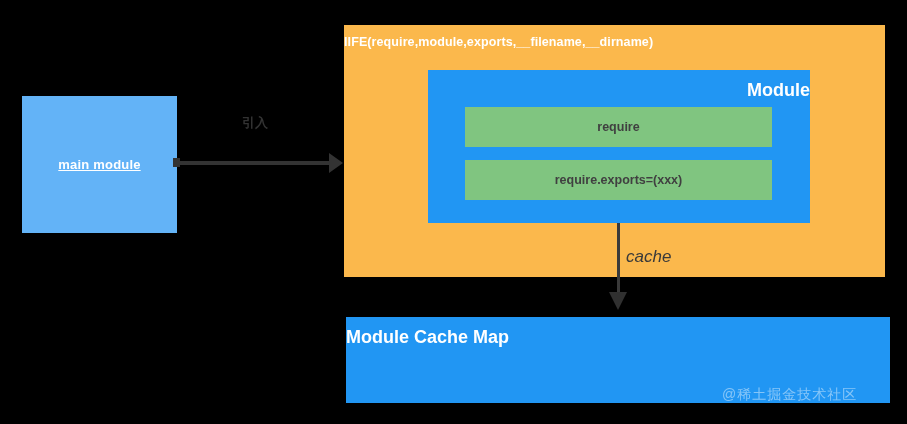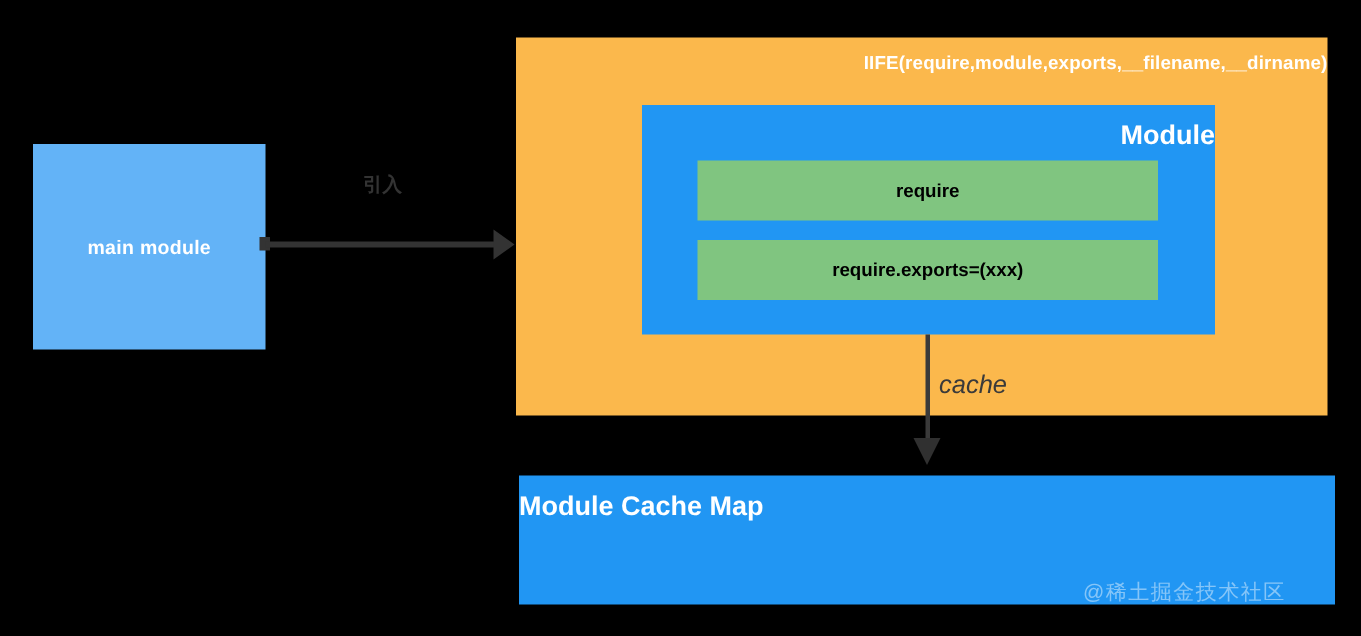--- a/index.html
+++ b/index.html
@@ -36,36 +36,37 @@
     width: 155px;
     height: 137px;
     background: #63B3F7;
     justify-content: center;
   }
   #main-module-box .label {
     font-size: 13px;
     font-weight: bold;
     letter-spacing: 0.2px;
     color: #ffffff;
+    text-decoration: underline;
   }
 
   
   #iife-panel {
     left: 344px;
     top: 25px;
     width: 541px;
     height: 252px;
     background: #FBB84C;
   }
   #iife-title {
     position: absolute;
     left: 0;
     top: 10px;
     width: 100%;
-    text-align: right;
+    text-align: left;
     font-size: 12.5px;
     font-weight: bold;
     color: #ffffff;
     letter-spacing: 0.1px;
   }
 
   
   #module-box {
     left: 428px;
     top: 70px;
@@ -86,21 +87,21 @@
 
   .green-row {
     position: absolute;
     left: 465px;
     width: 307px;
     height: 40px;
     background: #80C580;
     display: flex;
     align-items: center;
     justify-content: center;
-    color: #000000;
+    color: #404040;
     font-size: 12.5px;
     font-weight: bold;
     box-sizing: border-box;
   }
   #require-row { top: 107px; }
   #exports-row { top: 160px; }
 
   
   #cache-map-box {
     left: 346px;

